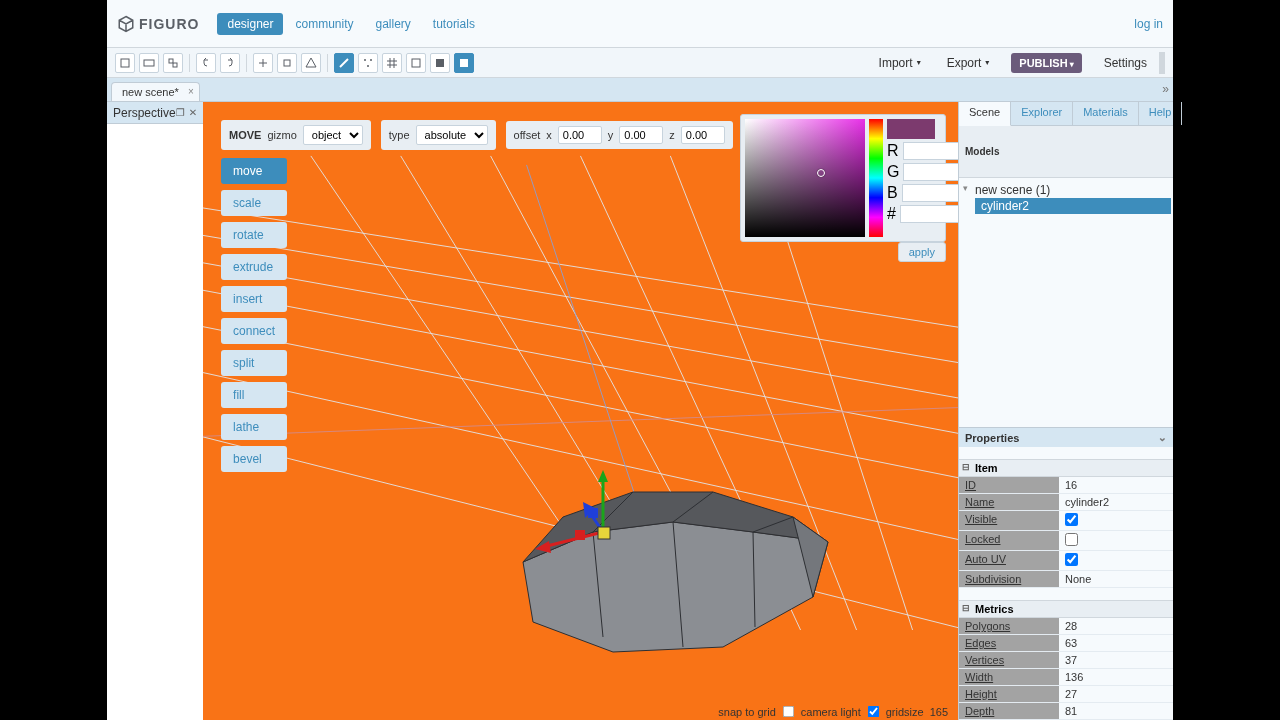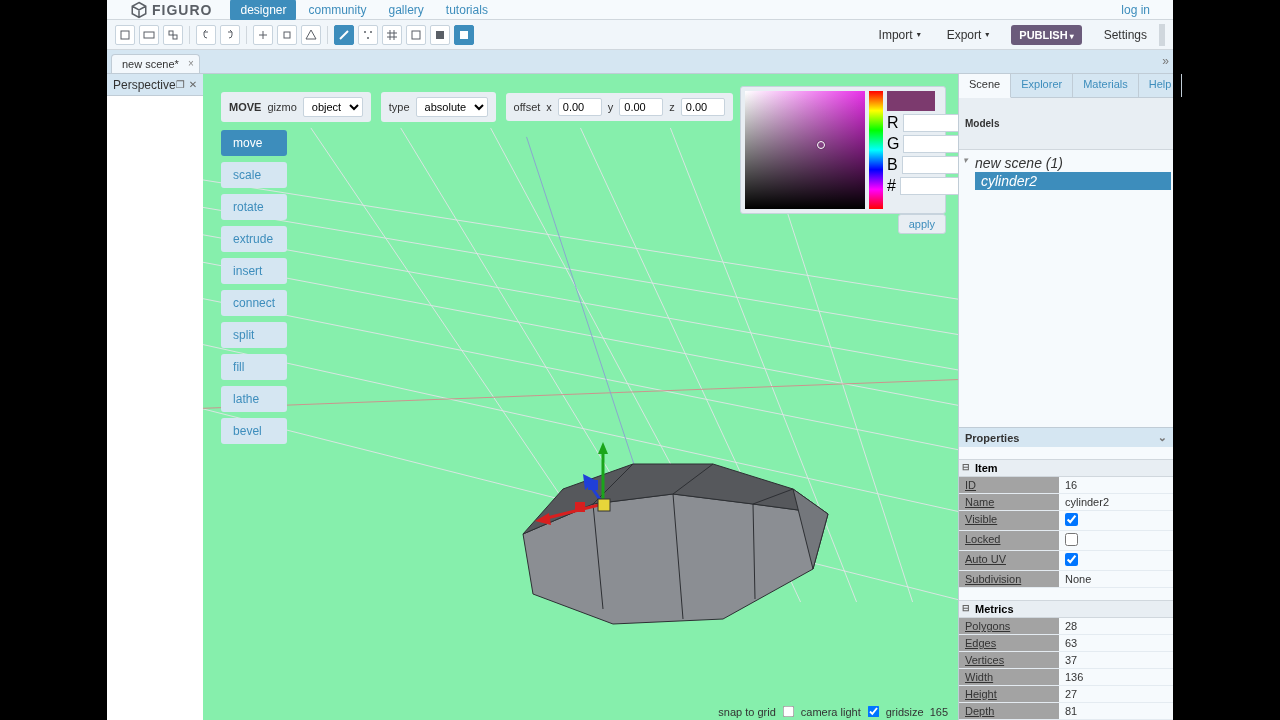--- a/index.html
+++ b/index.html
@@ -1,18 +1,18 @@
 <!DOCTYPE html>
 <html><head>
 <meta charset="utf-8">
 <style>
   * { box-sizing: border-box; margin: 0; padding: 0; font-family: -apple-system, BlinkMacSystemFont, "Segoe UI", Arial, sans-serif; }
   body { background: #000; width: 1280px; height: 720px; overflow: hidden; }
   .app { position: absolute; left: 107px; top: 0; width: 1066px; height: 720px; background: #fff; display: flex; flex-direction: column; }
-  .topbar { height: 20px; background: #f6fafd; border-bottom: 1px solid #d0d7dd; display: flex; align-items: center; padding: 0 23px; }
+  .topbar { height: 48px; background: #f6fafd; border-bottom: 1px solid #d0d7dd; display: flex; align-items: center; padding: 0 10px; }
   .logo { display: flex; align-items: center; gap: 4px; font-weight: 700; color: #5a5f66; letter-spacing: 1px; font-size: 14px; }
   .logo-icon { width: 18px; height: 18px; }
   .nav { margin-left: 18px; display: flex; gap: 2px; }
   .nav-item { padding: 4px 10px; font-size: 12px; color: #3d8dbc; border-radius: 3px; cursor: pointer; }
   .nav-item.active { background: #3d8dbc; color: #fff; }
   .login { margin-left: auto; color: #3d8dbc; font-size: 12px; cursor: pointer; }
   .toolbar { height: 30px; background: #f1f6fa; border-bottom: 1px solid #d0d7dd; display: flex; align-items: center; padding: 0 8px; gap: 4px; }
   .tbtn { width: 20px; height: 20px; border: 1px solid #c7d3dd; border-radius: 2px; background: #fff; display: flex; align-items: center; justify-content: center; cursor: pointer; }
   .tbtn.active { background: #3d8dbc; border-color: #3d8dbc; }
   .tbtn svg { width: 12px; height: 12px; }
@@ -21,21 +21,21 @@
   .menu-btn { font-size: 12px; color: #333; cursor: pointer; padding: 3px 4px; display: flex; align-items: center; gap: 2px; }
   .publish { background: #6b5b7b; color: #fff; padding: 4px 8px; border-radius: 3px; font-size: 11px; font-weight: 600; }
   .tabs-row { height: 24px; background: #d5e6f2; border-bottom: 1px solid #c0ccd6; display: flex; align-items: flex-end; padding-left: 4px; position: relative; }
   .doc-tab { background: #f3f8fc; border: 1px solid #c0ccd6; border-bottom: none; padding: 3px 20px 3px 10px; border-radius: 4px 4px 0 0; font-size: 11px; color: #333; position: relative; }
   .doc-tab .close { position: absolute; right: 5px; top: 3px; font-size: 10px; color: #888; cursor: pointer; }
   .tabs-collapse { position: absolute; right: 4px; top: 4px; color: #777; font-size: 12px; cursor: pointer; }
   .workspace { flex: 1; display: flex; min-height: 0; }
   .left-col { flex: 1; display: flex; flex-direction: row; min-width: 0; border-right: 1px solid #c0ccd6; }
   .persp-header { height: 22px; background: #d5e6f2; border-bottom: 1px solid #c0ccd6; display: flex; align-items: center; padding: 0 6px; font-size: 12px; color: #333; }
   .persp-header .win-ctrl { margin-left: auto; display: flex; gap: 4px; color: #666; font-size: 10px; }
-  .viewport-wrap { flex: 1; position: relative; background: #86efac; overflow: hidden; }
+  .viewport-wrap { flex: 1; position: relative; background: #f97316; overflow: hidden; }
   .param-bar { position: absolute; left: 18px; top: 18px; right: 18px; display: flex; align-items: center; gap: 10px; }
   .param-group { background: #e8eef3; border-radius: 3px; padding: 5px 8px; display: flex; align-items: center; gap: 6px; font-size: 11px; color: #333; }
   .param-group select, .param-group input { border: 1px solid #c7d3dd; background: #fff; font-size: 11px; padding: 2px 4px; border-radius: 2px; }
   .param-group input { width: 44px; }
   .ok-btn, .reset-btn { background: #e8eef3; border-radius: 3px; padding: 0 10px; font-size: 11px; color: #3d8dbc; cursor: pointer; }
   .tool-list { position: absolute; left: 18px; top: 56px; display: flex; flex-direction: column; gap: 6px; }
   .tool-item { background: #d5e6f2; color: #3d8dbc; border-radius: 3px; padding: 6px 12px; font-size: 12px; cursor: pointer; }
   .tool-item.active { background: #3d8dbc; color: #fff; }
   .colorpicker { position: absolute; right: 12px; top: 12px; width: 206px; background: #e8eef3; border: 1px solid #c7d3dd; border-radius: 3px; padding: 4px; }
   .cp-row1 { display: flex; gap: 4px; height: 118px; }
@@ -49,21 +49,21 @@
   .apply-btn { position: absolute; right: 12px; top: 140px; background: #e8eef3; border: 1px solid #c7d3dd; border-radius: 3px; padding: 3px 10px; font-size: 11px; color: #3d8dbc; cursor: pointer; }
   .grid3d { position: absolute; inset: 0; }
   .mesh { position: absolute; left: 290px; top: 320px; }
   .status { position: absolute; bottom: 2px; right: 10px; display: flex; align-items: center; gap: 6px; font-size: 11px; color: #333; }
   .status input[type=checkbox] { transform: scale(0.9); }
   .right-col { width: 214px; display: flex; flex-direction: column; background: #f6fafd; }
   .panel-tabs { height: 24px; background: #d5e6f2; display: flex; border-bottom: 1px solid #c0ccd6; }
   .ptab { padding: 4px 10px; font-size: 11px; color: #3d8dbc; border-right: 1px solid #c0ccd6; cursor: pointer; }
   .ptab.active { background: #f6fafd; color: #333; border-bottom: 1px solid #f6fafd; margin-bottom: -1px; }
   .panel-title { font-size: 10px; font-weight: 600; color: #333; padding: 20px 6px; background: #e8eef3; border-bottom: 1px solid #d0d7dd; }
-  .tree { flex: 1; padding: 4px 2px; font-size: 14px; color: #333; overflow: auto; font-style: italic; }
+  .tree { flex: 1; padding: 4px 2px; font-size: 12px; color: #333; overflow: auto; }
   .tree-node { padding: 1px 4px 1px 14px; position: relative; }
   .tree-node::before { content: "▸"; position: absolute; left: 2px; top: 1px; font-size: 9px; color: #888; }
   .tree-node.open::before { content: "▾"; }
   .tree-child { margin-left: 14px; padding: 1px 6px; }
   .tree-child.sel { background: #3d8dbc; color: #fff; }
   .props { border-top: 1px solid #c0ccd6; }
   .props-header { background: #d5e6f2; padding: 3px 6px; font-size: 11px; font-weight: 600; color: #333; display: flex; align-items: center; }
   .props-header .coll { margin-left: auto; color: #777; cursor: pointer; }
   .props-section { background: #e8eef3; padding: 2px 6px 2px 16px; font-size: 11px; font-weight: 600; position: relative; border-top: 1px solid #d0d7dd; border-bottom: 1px solid #d0d7dd; margin-top: 12px; }
   .props-section::before { content: "⊟"; position: absolute; left: 3px; top: 2px; font-size: 9px; color: #666; }

